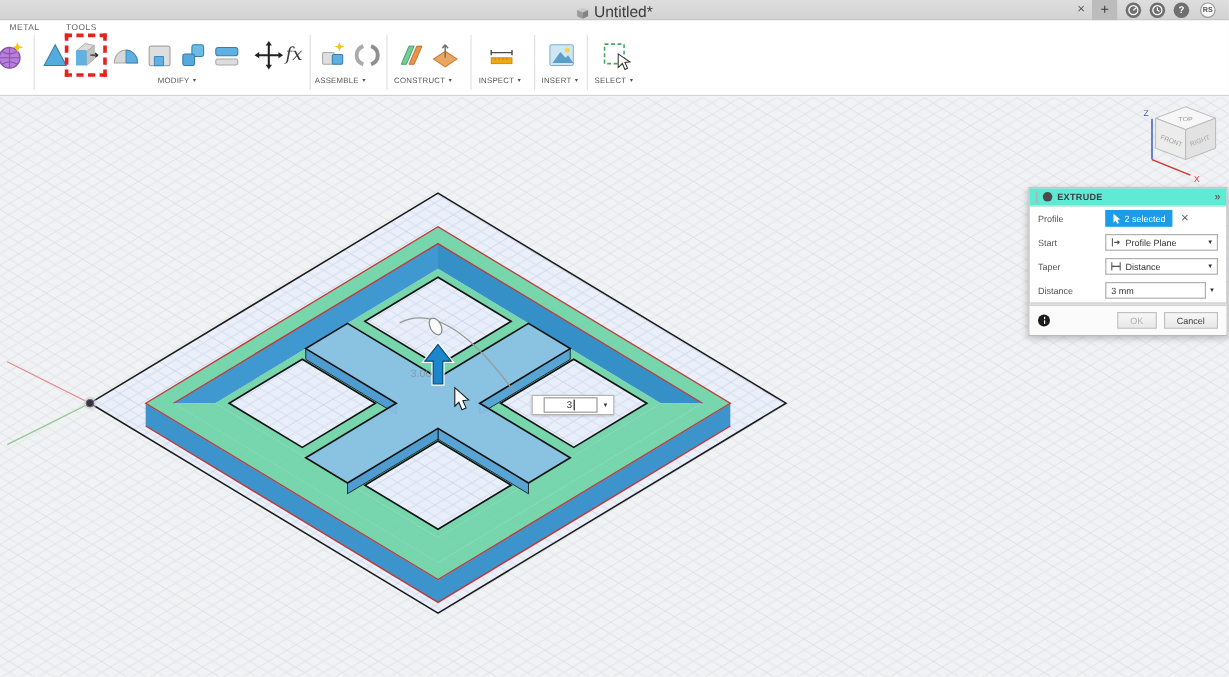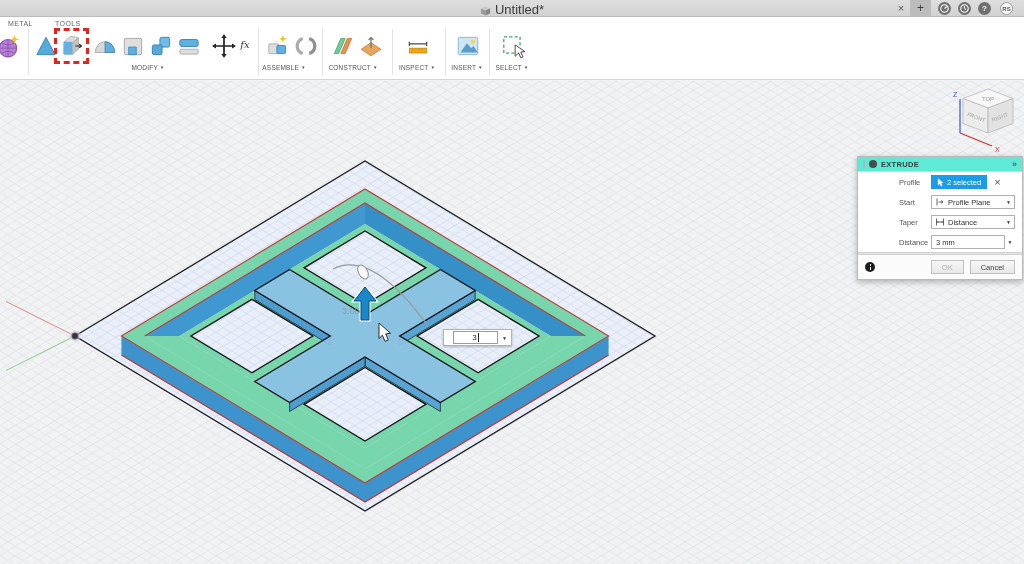--- a/index.html
+++ b/index.html
@@ -52,21 +52,21 @@
   .dialog { position:absolute; left:857px; top:156px; width:166px;
     background:#fff; border:1px solid #b9b9b9; box-shadow:0 2px 6px rgba(0,0,0,.28);
     font-size:7.5px; color:#444; }
   .dlg-head { height:15px; background:#5eead4; border-bottom:1px solid #d6d6d6;
     display:flex; align-items:center; padding:0 5px; gap:4px; }
   .dlg-grip { width:2px; height:9px; background:#b5b5b5; border-radius:1px; }
   .dlg-dot { width:8px; height:8px; border-radius:50%; background:#4b4b4b; }
   .dlg-title { flex:1; font-size:7.5px; font-weight:bold; color:#3c3c3c; letter-spacing:.3px; }
   .dlg-pin { font-size:9px; color:#666; font-weight:bold; }
   .dlg-row { height:20px; display:flex; align-items:center; padding:0 7px; }
-  .dlg-lab { width:32px; flex:none; color:#555;margin-left:34px; }
+  .dlg-lab { width:56px; flex:none; color:#555; }
   .chip { background:#1a9ce8; color:#fff; height:14px; padding:0 6px;
     display:flex; align-items:center; gap:3px; font-size:7.5px; }
   .chip svg { width:7px; height:9px; }
   .chip-x { margin-left:7px; font-size:11px; color:#555; line-height:10px; }
   .dd { flex:1; height:14px; border:1px solid #b0b0b0; background:#fff;
     display:flex; align-items:center; gap:3px; padding:0 3px; }
   .dd svg { width:10px; height:10px; flex:none; }
   .dd .val { flex:1; color:#333; }
   .car-sm { font-size:5px; color:#333; }
   .inp { flex:1; height:14px; border:1px solid #b0b0b0; background:#fff;
@@ -180,21 +180,21 @@
   <div class="tb-icon" style="left:211px;">
     <svg viewBox="0 0 24 24">
       <path d="M12,3.5 V20.5 M3.5,12 H20.5" stroke="#222" stroke-width="1.6"></path>
       <polygon points="12,1 9.6,4.6 14.4,4.6" fill="#222"></polygon>
       <polygon points="12,23 9.6,19.4 14.4,19.4" fill="#222"></polygon>
       <polygon points="1,12 4.6,9.6 4.6,14.4" fill="#222"></polygon>
       <polygon points="23,12 19.4,9.6 19.4,14.4" fill="#222"></polygon>
     </svg>
   </div>
 
-  <div class="tb-icon" style="left:233px; width:24px; font-family:'DejaVu Serif', serif; font-style:italic; font-size:10px; color:#3a3a3a; text-align:center; line-height:26px;">fx</div>
+  <div class="tb-icon" style="left:233px; width:24px; font-family:'DejaVu Serif', serif; font-style:italic; font-size:15px; color:#3a3a3a; text-align:center; line-height:26px;">fx</div>
 
   <div class="vdiv" style="left:258px;"></div>
 
   <div class="tb-icon" style="left:265px;">
     <svg viewBox="0 0 24 24">
       <rect x="3.5" y="10" width="9" height="9" rx="1" fill="#dedede" stroke="#a8a8a8" stroke-width=".8"></rect>
       <rect x="11" y="11.5" width="8" height="7.5" rx="1" fill="#5fb0e2" stroke="#327fae" stroke-width=".8"></rect>
       <polygon points="16.5,2 17.6,4.6 20.4,5.3 17.6,6.2 16.5,9 15.4,6.2 12.6,5.3 15.4,4.6" fill="#f6c417"></polygon>
     </svg>
   </div>

